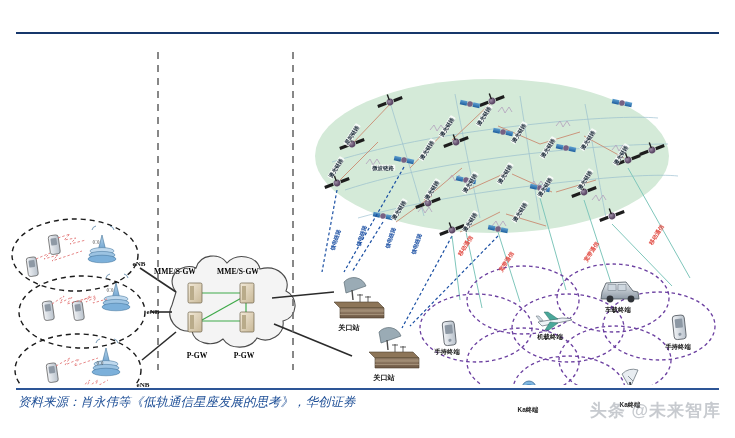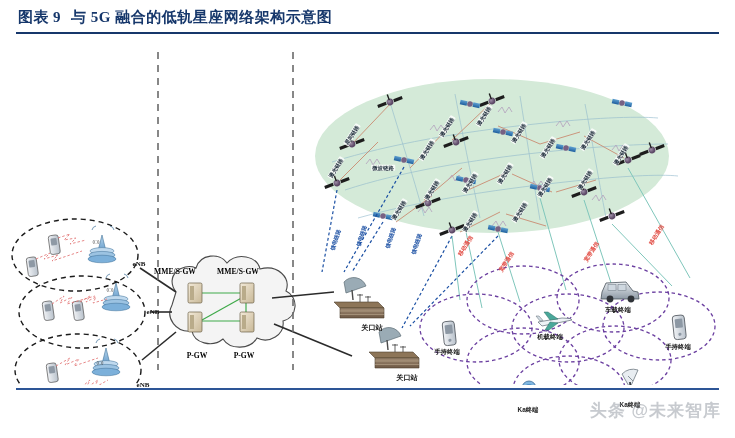--- a/index.html
+++ b/index.html
@@ -42,35 +42,32 @@
   .lbl{
     position:absolute;white-space:nowrap;line-height:1;
     font-family:"Liberation Sans","DejaVu Sans",sans-serif;
     pointer-events:none;
   }
   .lbl-link{font-size:5.4px;color:#23313f;background:rgba(255,255,255,.82);
             padding:.5px 1px;border-radius:1px;font-weight:bold;}
   .lbl-feed{font-size:5.4px;color:#1a4fa3;font-weight:bold;}
   .lbl-red{font-size:5.6px;color:#e0453c;font-weight:bold;}
   .lbl-term{font-size:6.4px;color:#1c1c1c;font-weight:bold;}
-  .lbl-gw{font-size:7.2px;color:#1c1c1c;font-weight:bold;margin-left:23px;}
+  .lbl-gw{font-size:7.2px;color:#1c1c1c;font-weight:bold;}
   .lbl-core{font-family:Liberation Serif, serif;
             font-size:7.6px;color:#000;font-weight:bold;}
   .lbl-enb{font-family:"Liberation Serif","DejaVu Serif",serif;
            font-size:7px;color:#111;font-weight:bold;margin-left:35px;}
   .lbl-ant{font-size:4.4px;color:#333;}
 </style>
 </head>
 <body>
 
 <div class="page">
 
-  <div class="fig-title">
-    <span>图表</span><span class="num">9</span><span>与 5G 融合的低轨星座网络架构示意图</span>
-  </div>
   <div class="rule-top"></div>
 
   <div class="canvas">
 
     <svg width="735" height="345" viewBox="0 0 735 345">
       <defs>
         <radialGradient id="gSat" cx="40%" cy="35%">
           <stop offset="0%" stop-color="#9f8fa8"></stop>
             <stop offset="100%" stop-color="#5e4a68"></stop>
         </radialGradient>
@@ -522,14 +519,15 @@
         <div class="lbl lbl-term" style="left: 678px; top: 307px; transform: translate(-50%, -50%) rotate(0deg);">手持终端</div>
         <div class="lbl lbl-term" style="left: 447px; top: 312px; transform: translate(-50%, -50%) rotate(0deg);">手持终端</div>
         <div class="lbl lbl-term" style="left: 618px; top: 270px; transform: translate(-50%, -50%) rotate(0deg);">车载终端</div>
         <div class="lbl lbl-term" style="left: 550px; top: 297px; transform: translate(-50%, -50%) rotate(0deg);">机载终端</div>
         <div class="lbl lbl-term" style="left: 528px; top: 370px; transform: translate(-50%, -50%) rotate(0deg);">Ka终端</div>
         <div class="lbl lbl-term" style="left: 630px; top: 365px; transform: translate(-50%, -50%) rotate(0deg);">Ka终端</div>
       </div>
   </div>
 
   <div class="rule-bottom"></div>
+  <div class="fig-source">资料来源：肖永伟等《低轨通信星座发展的思考》，华创证券</div>
   <div class="watermark">头条 @未来智库</div>
 </div>
 
 </body></html>

